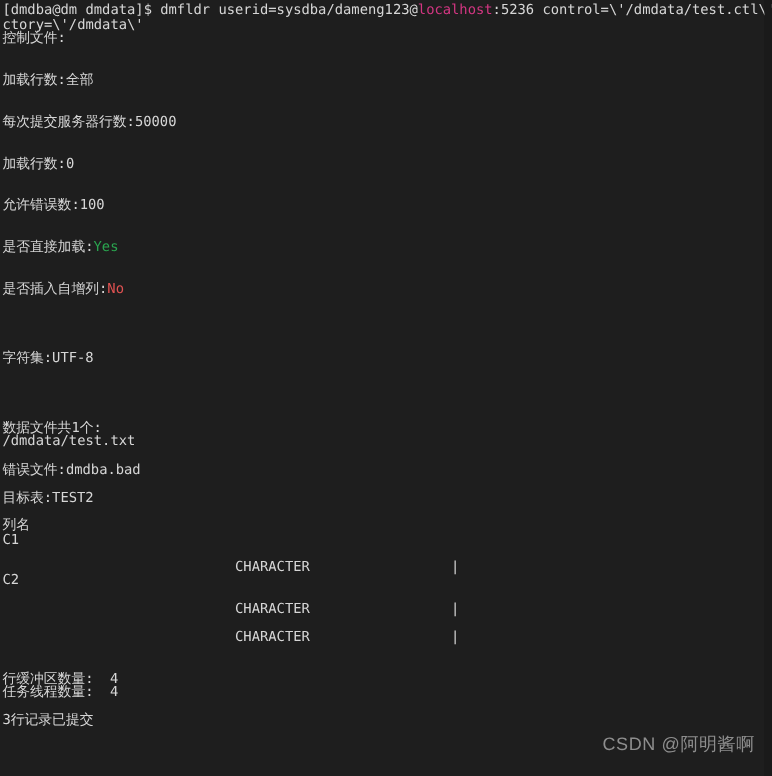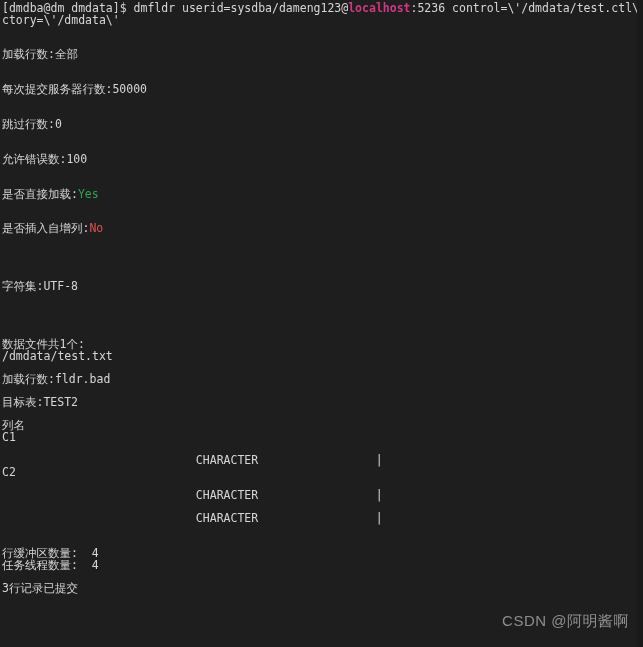--- a/index.html
+++ b/index.html
@@ -28,21 +28,21 @@
     background: #1a1a1a;
     pointer-events: none;
   }
   .line {
     white-space: pre;
     min-height: 11.6px;
     letter-spacing: 0px;
   }
   .blank { height: 11.6px; }
   .c-default { color: #d6d6d6; }
-  .c-magenta { color: #d33682; font-weight: bold; }
+  .c-magenta { color: #d33682; }
   .c-green   { color: #2aa44f; margin-top: 28px; }
   .c-red     { color: #e05252; }
   #watermark {
     position: absolute;
     right: 14px;
     bottom: 20px;
     color: #9a9a9a;
     font-family: "Liberation Sans", "DejaVu Sans", sans-serif;
     font-size: 15px;
     letter-spacing: 0.5px;
@@ -50,32 +50,33 @@
     user-select: none;
   }
 </style>
 </head>
 <body>
 
 <div id="terminal">
 
   <div class="line"><span class="c-default">[dmdba@dm dmdata]$ dmfldr userid=sysdba/dameng123@</span><span class="c-magenta">localhost</span><span class="c-default">:5236 control=\'/dmdata/test.ctl\' lob_dire</span></div>
   <div class="line">ctory=\'/dmdata\'</div>
+  <div class="line">控制文件:</div>
 
   <div class="blank"></div>
   <div class="blank"></div>
   <div class="line">加载行数:全部</div>
 
   <div class="blank"></div>
   <div class="blank"></div>
   <div class="line">每次提交服务器行数:50000</div>
 
   <div class="blank"></div>
   <div class="blank"></div>
-  <div class="line">跳过行数:0</div>
+  <div class="line">加载行数:0</div>
 
   <div class="blank"></div>
   <div class="blank"></div>
   <div class="line">允许错误数:100</div>
 
   <div class="blank"></div>
   <div class="blank"></div>
   <div class="line"><span>是否直接加载:</span><span class="c-green">Yes</span></div>
 
   <div class="blank"></div>
@@ -90,21 +91,21 @@
   <div class="line">字符集:UTF-8</div>
 
   <div class="blank"></div>
   <div class="blank"></div>
   <div class="blank"></div>
   <div class="blank"></div>
   <div class="line">数据文件共1个:</div>
   <div class="line">/dmdata/test.txt</div>
 
   <div class="blank"></div>
-  <div class="line">加载行数:fldr.bad</div>
+  <div class="line">错误文件:dmdba.bad</div>
 
   <div class="blank"></div>
   <div class="line">目标表:TEST2</div>
 
   <div class="blank"></div>
   <div class="line">列名</div>
 
   <div class="line">C1</div>
   <div class="blank"></div>
   <div class="line">                            CHARACTER                 |</div>

